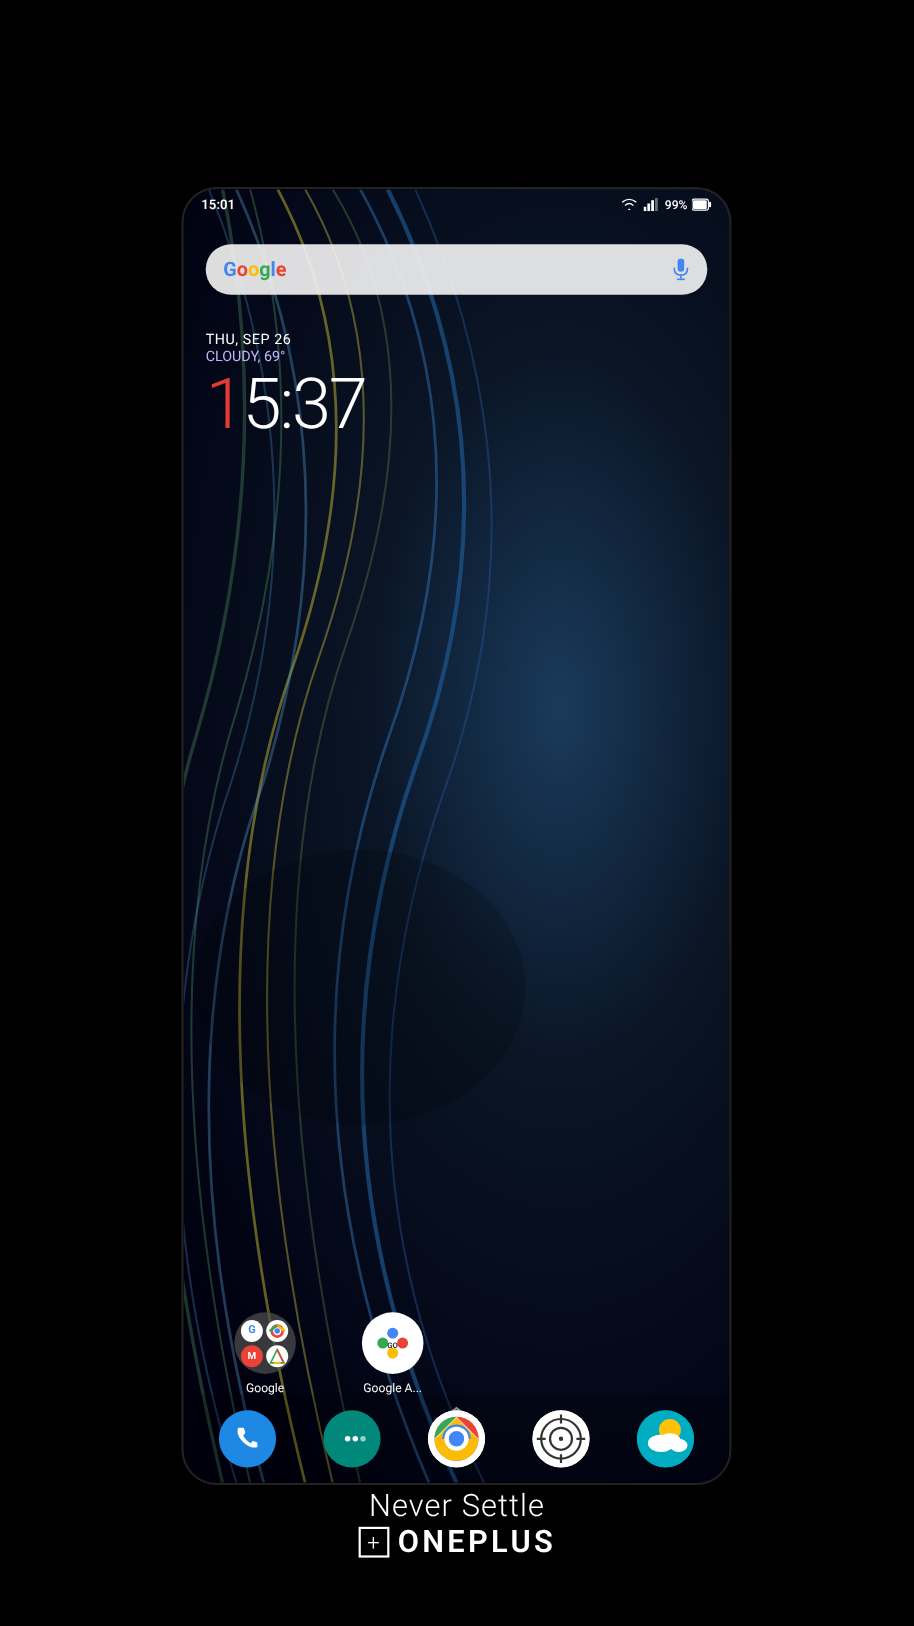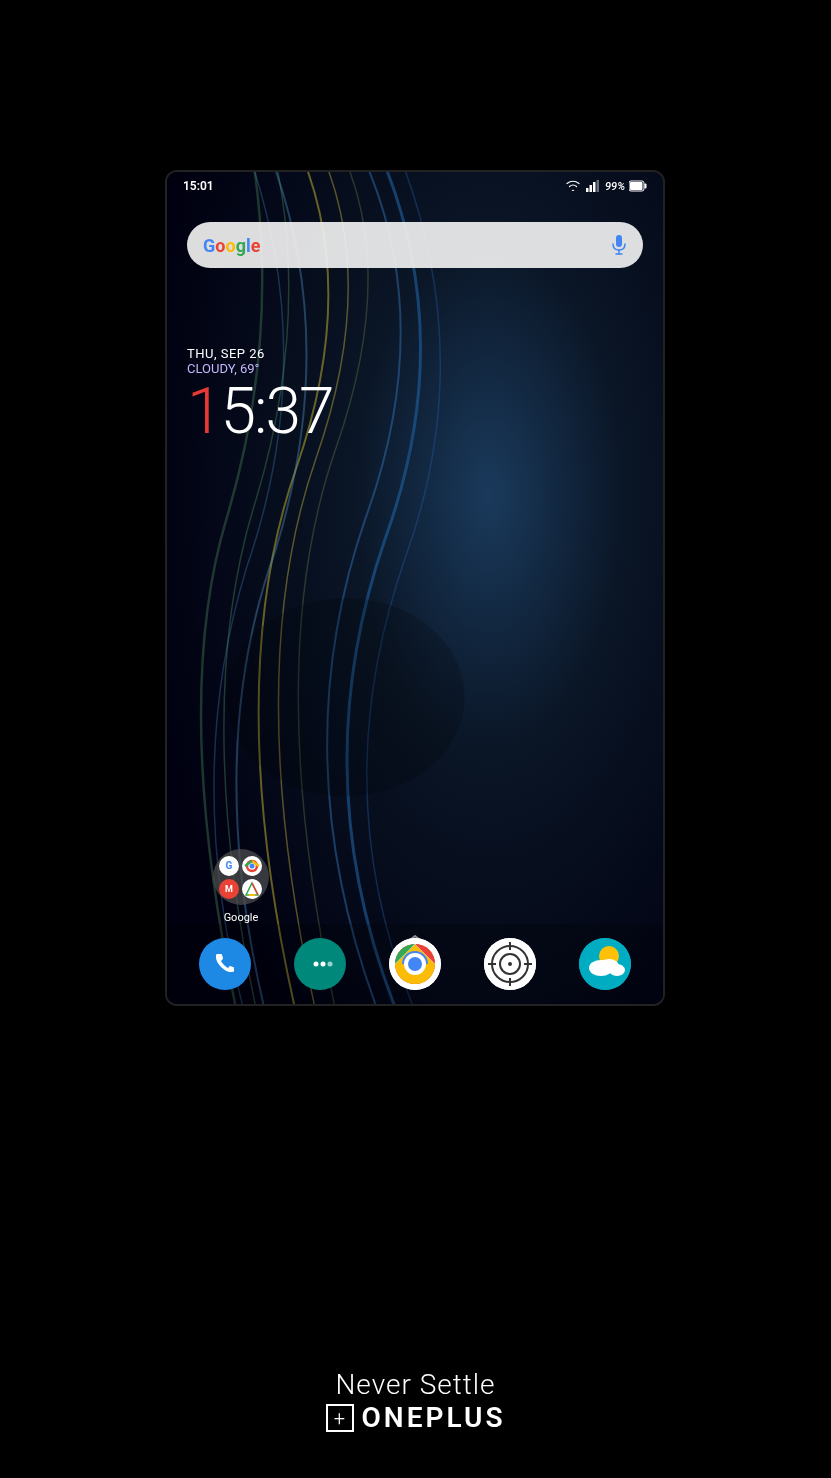--- a/index.html
+++ b/index.html
@@ -12,22 +12,22 @@
       overflow: hidden;
       position: relative;
     }
 
     
     #phone-frame {
       position: absolute;
       left: 165px;
       top: 170px;
       width: 500px;
-      height: 836px;
-      border-radius: 12px;
+      height: 1180px;
+      border-radius: 32px;
       overflow: hidden;
       border: 2px solid #222;
     }
 
     
     #wallpaper {
       position: absolute;
       inset: 0;
       background: radial-gradient(ellipse at 70% 40%, #1a3a5c 0%, #0a1a2e 30%, #000 70%);
       overflow: hidden;
@@ -71,21 +71,20 @@
       font-size: 12px;
       font-weight: 600;
     }
 
     #status-icons {
       display: flex;
       align-items: center;
       gap: 4px;
       color: #fff;
       font-size: 11px;
-      font-style: italic;
     }
 
     
     #search-bar {
       position: absolute;
       top: 50px;
       left: 20px;
       right: 20px;
       height: 46px;
       background: rgba(240,240,240,0.92);
@@ -114,21 +113,20 @@
       font-size: 16px;
       color: #4285F4;
     }
 
     
     #clock-widget {
       position: absolute;
       top: 130px;
       left: 20px;
       z-index: 10;
-      margin-top: 44px;
     }
 
     #date-text {
       color: #fff;
       font-size: 13px;
       font-weight: 400;
       letter-spacing: 0.5px;
     }
 
     #weather-text {
@@ -264,21 +262,21 @@
       height: 52px;
       border-radius: 26px;
       display: flex;
       align-items: center;
       justify-content: center;
     }
 
     
     #branding-section {
       position: absolute;
-      bottom: 44px;
+      bottom: 60px;
       left: 0;
       right: 0;
       display: flex;
       flex-direction: column;
       align-items: center;
     }
 
     #never-settle {
       color: #fff;
       font-size: 28px;
@@ -430,20 +428,37 @@
             <polygon points="8,2 14,14 2,14" fill="none" stroke="#34A853" stroke-width="1.5"></polygon>
             <line x1="5" y1="14" x2="11" y2="14" stroke="#FBBC05" stroke-width="2"></line>
             <line x1="8" y1="2" x2="14" y2="14" stroke="#EA4335" stroke-width="1.5"></line>
           </svg>
         </div>
       </div>
       <span class="app-label">Google</span>
     </div>
 
 
+    <div class="app-item">
+      <div class="app-icon assistant-icon" style="background:white;position:relative;">
+
+        <svg width="38" height="38" viewBox="0 0 38 38" xmlns="http://www.w3.org/2000/svg">
+          <circle cx="19" cy="19" r="19" fill="white"></circle>
+
+          <circle cx="19" cy="10" r="5" fill="#4285F4"></circle>
+          <circle cx="28" cy="19" r="5" fill="#EA4335"></circle>
+          <circle cx="19" cy="28" r="5" fill="#FBBC05"></circle>
+          <circle cx="10" cy="19" r="5" fill="#34A853"></circle>
+          <circle cx="19" cy="19" r="4" fill="white"></circle>
+
+          <text x="14" y="23" font-size="7" font-weight="bold" fill="#333">GO</text>
+        </svg>
+      </div>
+      <span class="app-label">Google A...</span>
+    </div>
 
   </div>
 
   <div id="drawer-hint">
     <svg width="24" height="16" viewBox="0 0 24 16">
       <polyline points="2,12 12,4 22,12" stroke="rgba(255,255,255,0.7)" stroke-width="2" fill="none" stroke-linecap="round" stroke-linejoin="round"></polyline>
     </svg>
   </div>
 
   <div id="dock">

